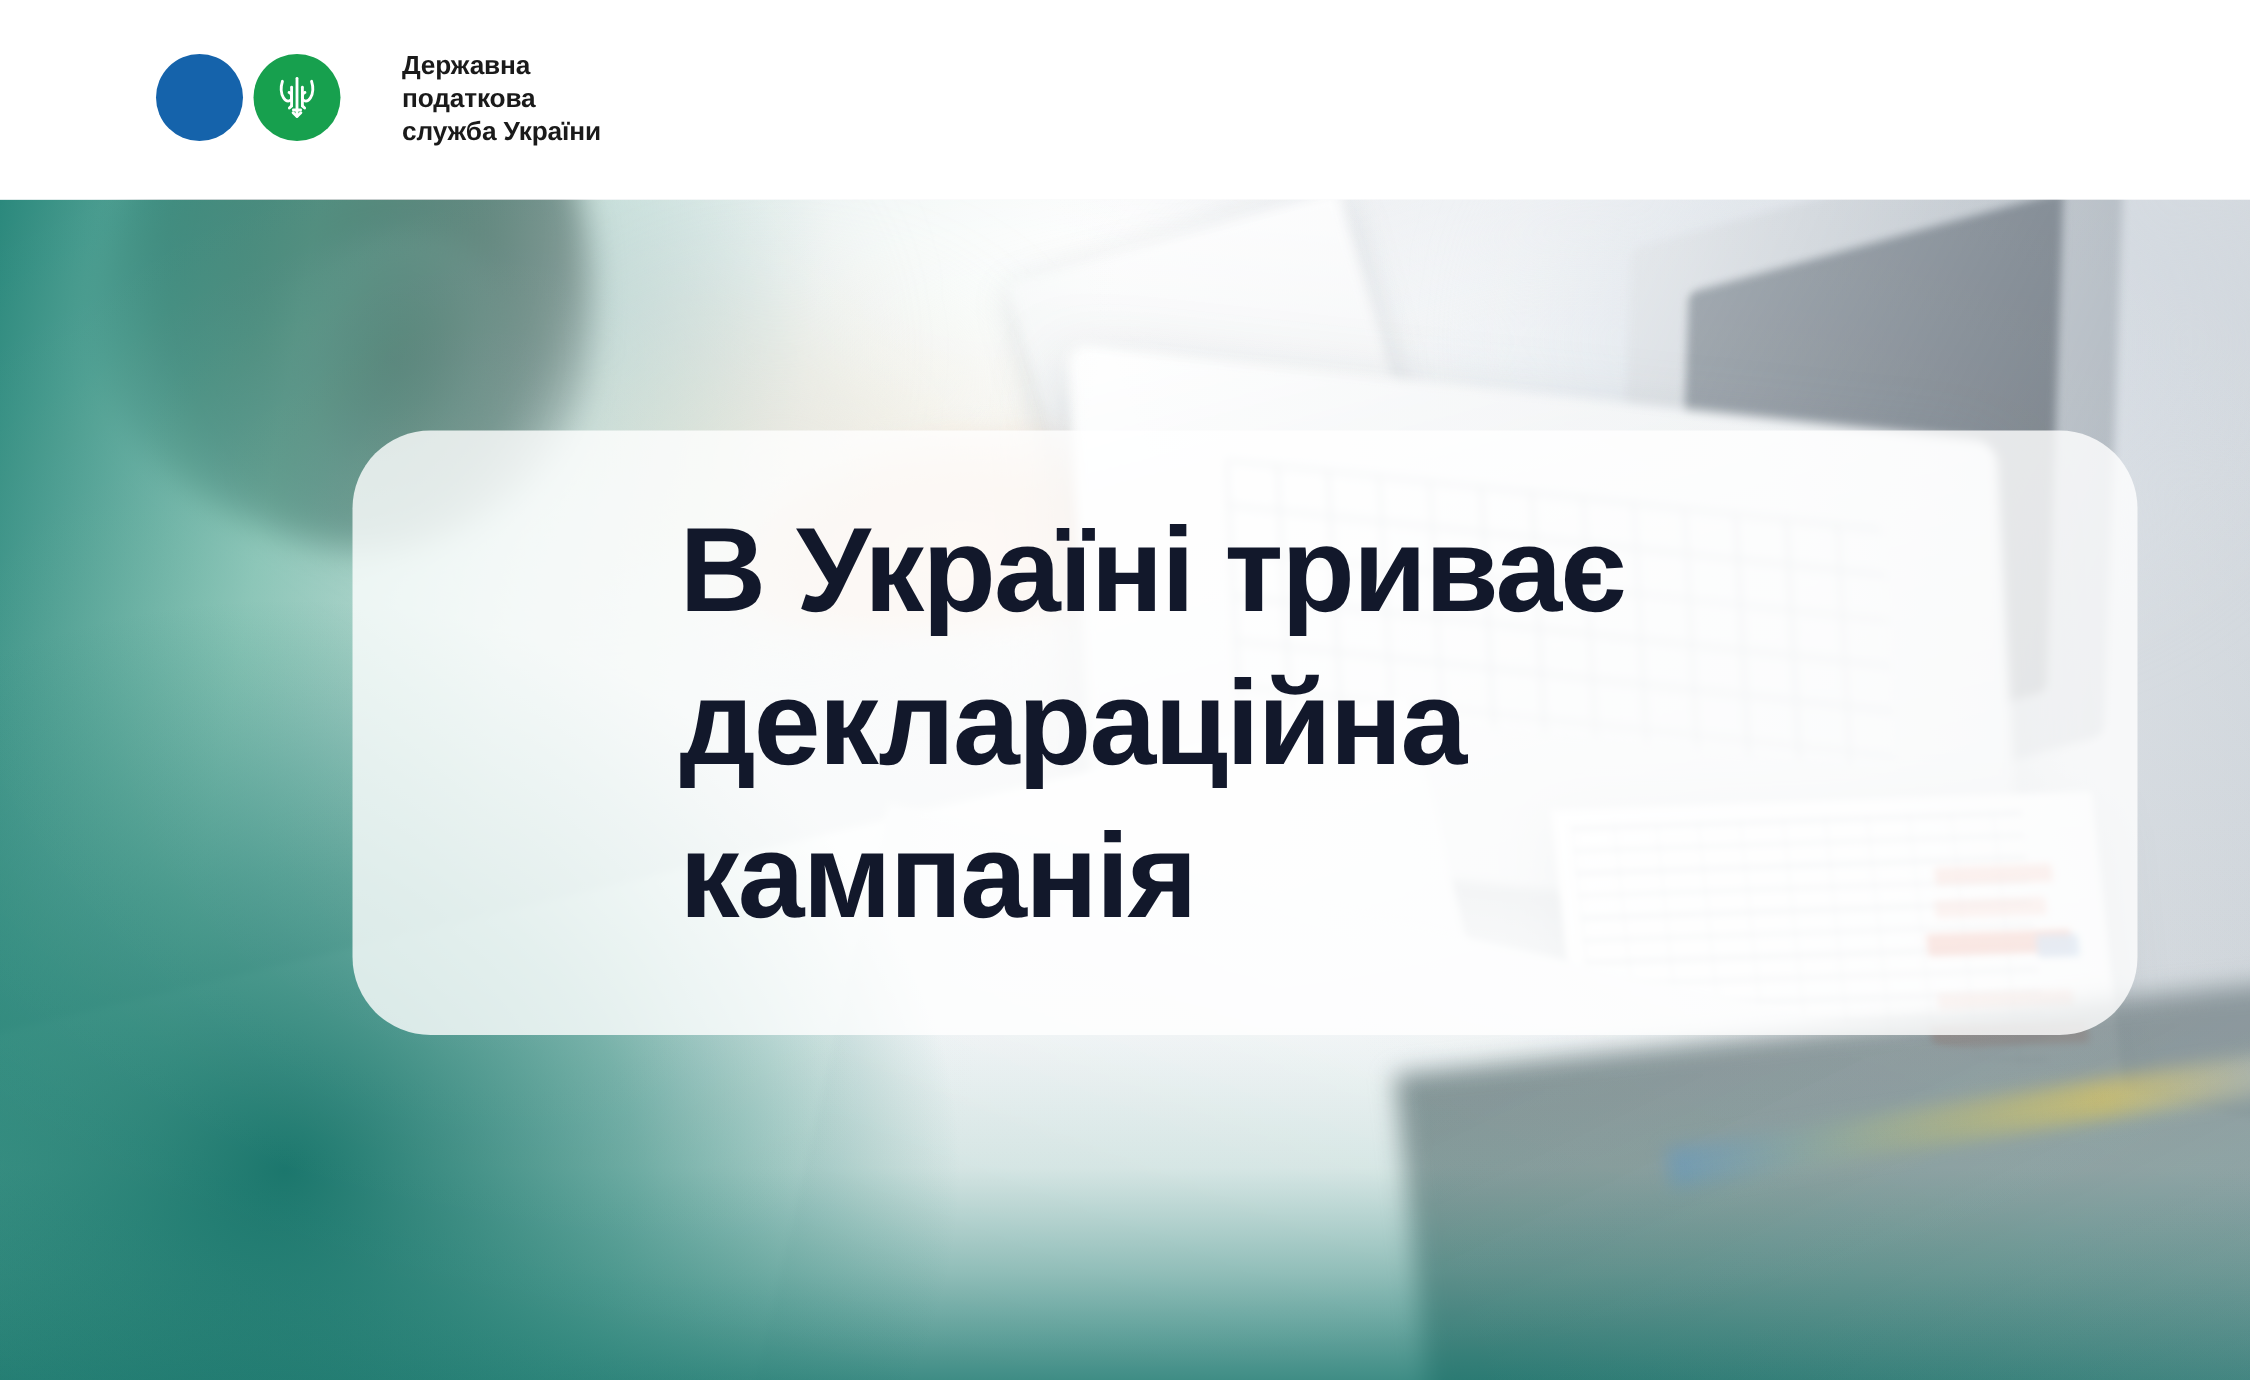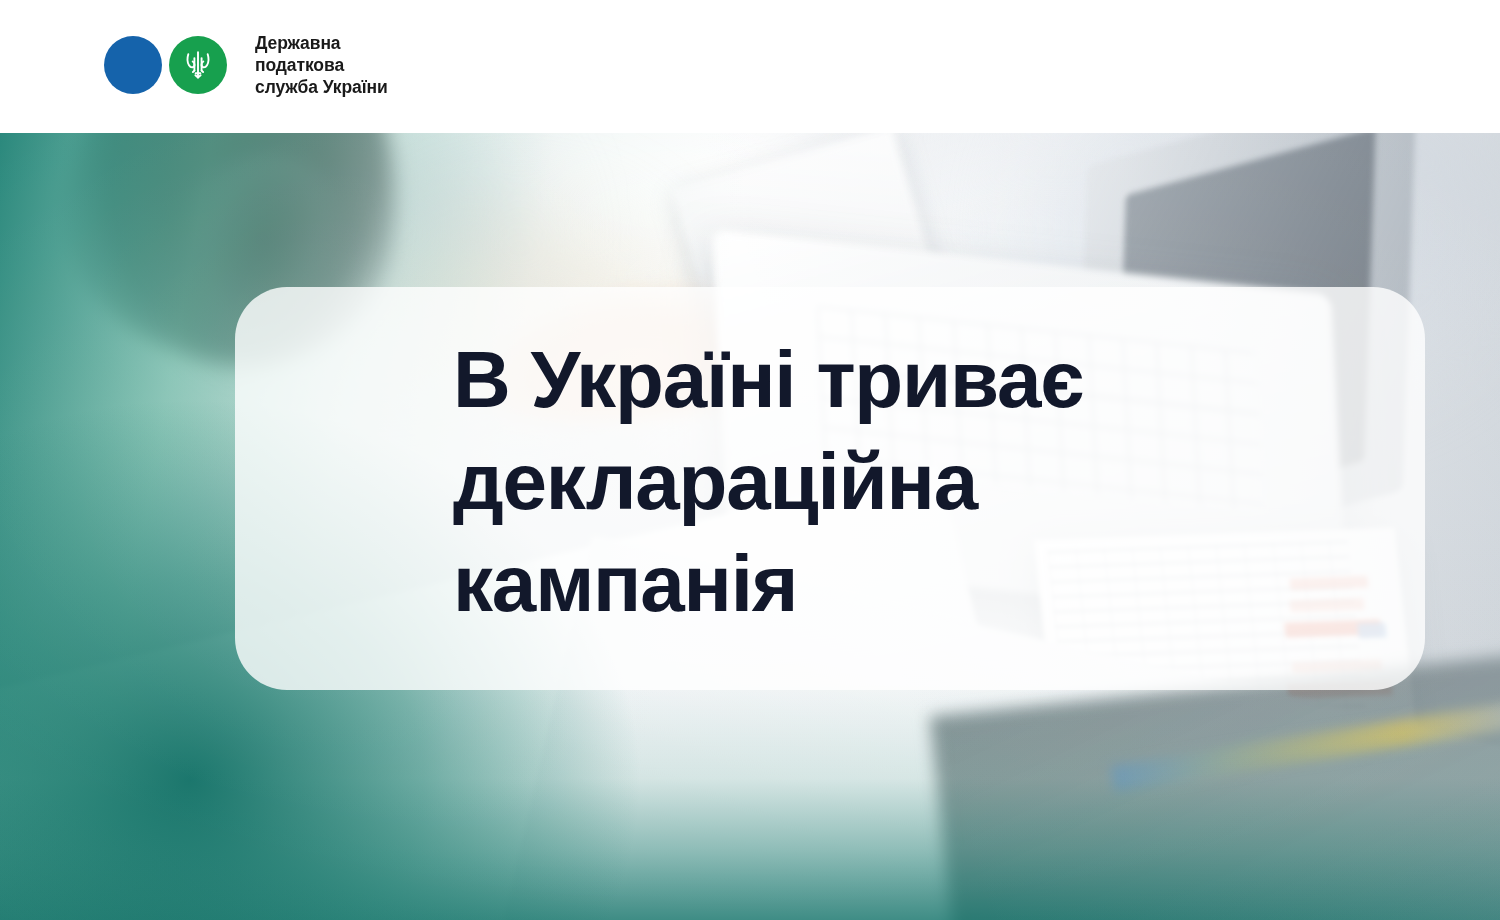--- a/index.html
+++ b/index.html
@@ -25,21 +25,21 @@
     width:1500px; height:133px;
     background:#ffffff;
     z-index:40;
   }
 
   .logo-block {
     position:absolute;
     left:104px; top:32px;
     display:flex;
     align-items:center;
-    gap:11px;
+    gap:24px;
     justify-content:space-between;
   }
 
   .logo-marks {
     display:flex;
     align-items:center;
     gap:7px;
   }
 
   .logo-dot {

